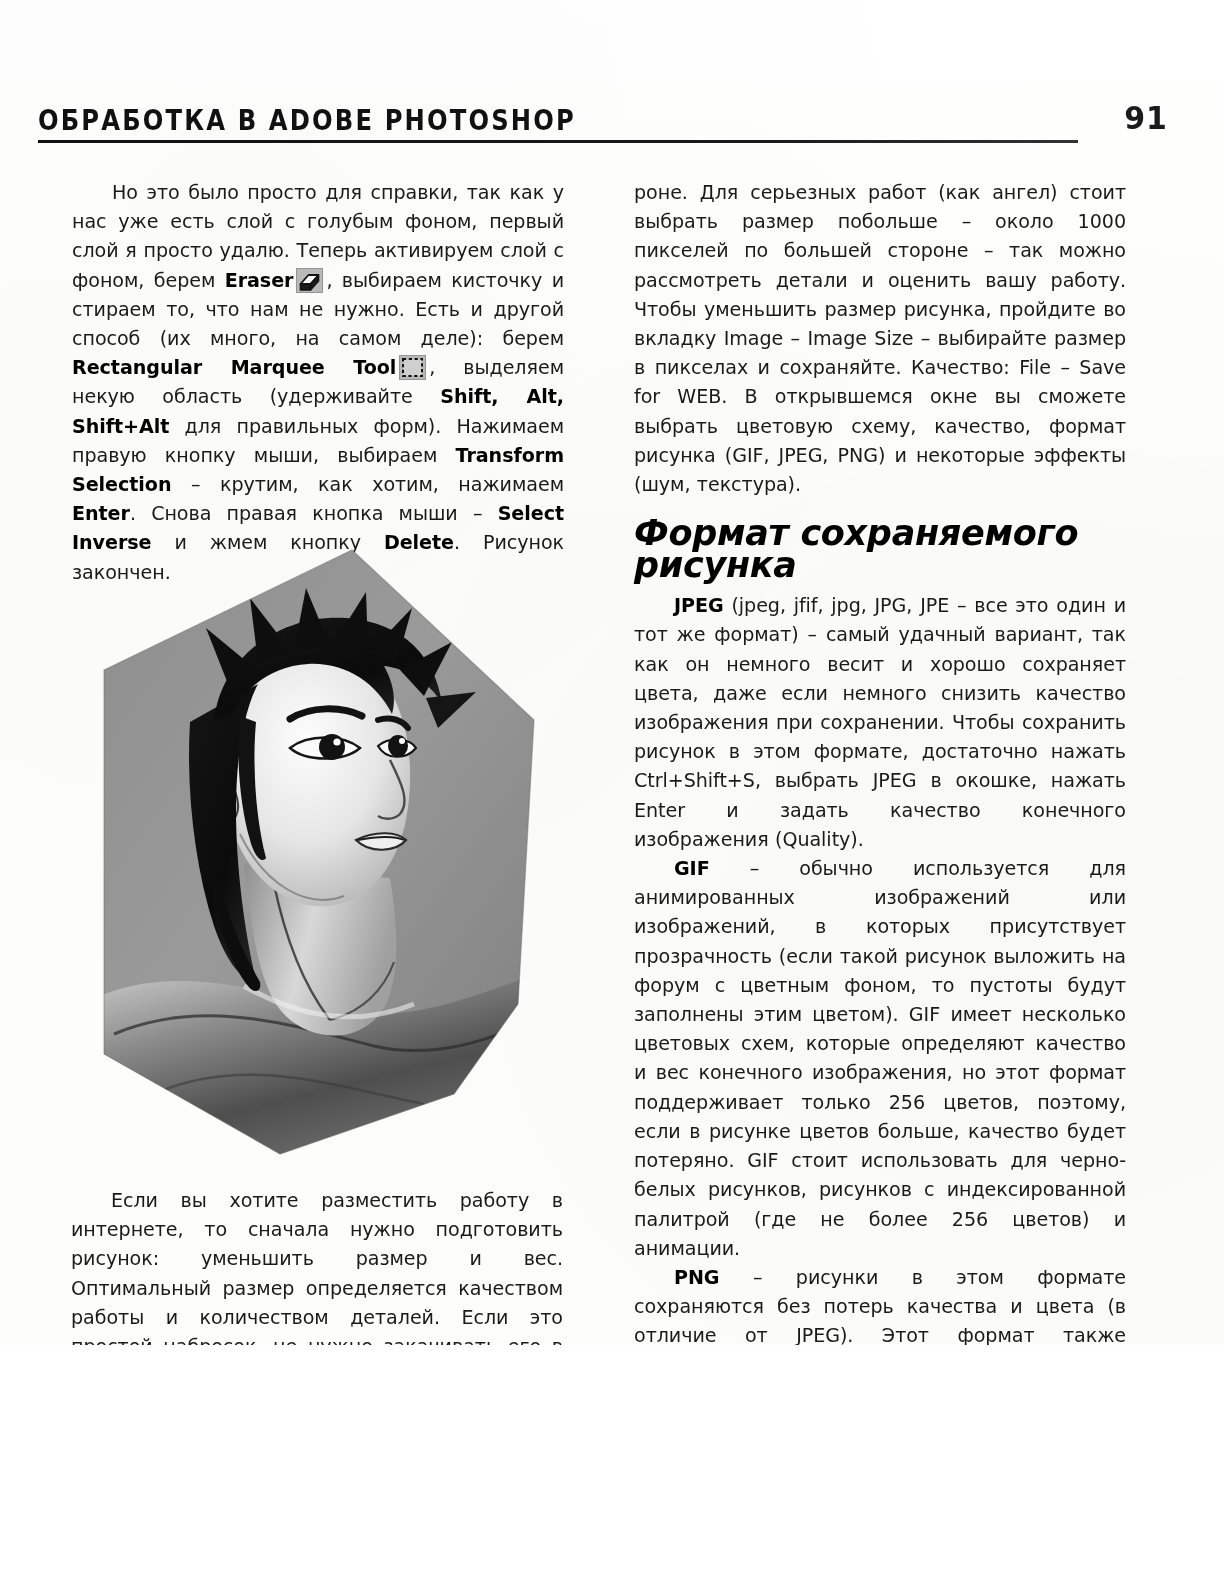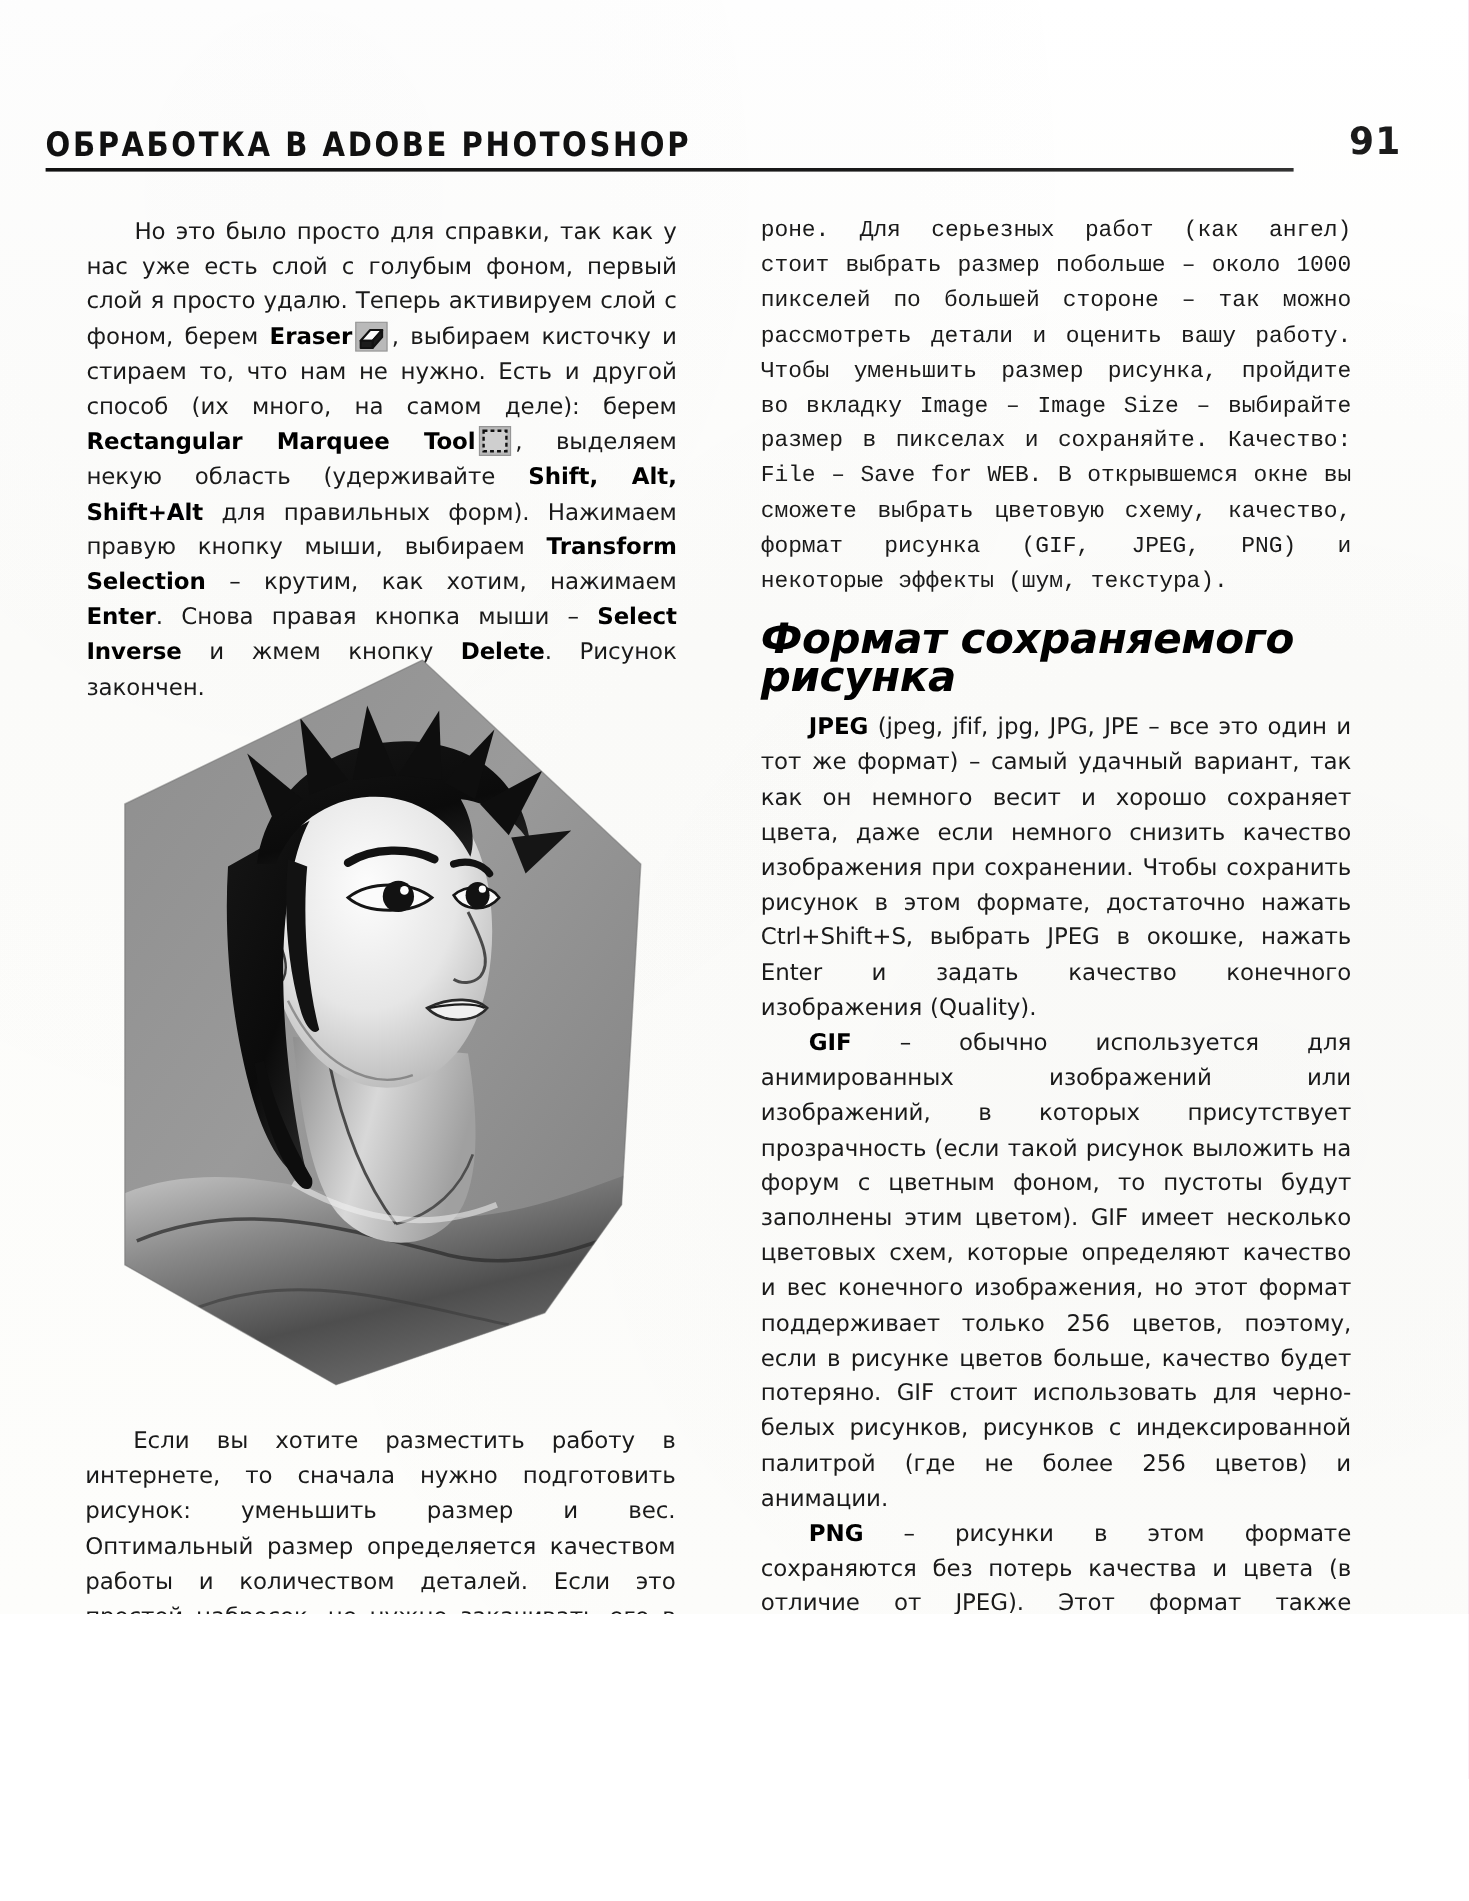--- a/index.html
+++ b/index.html
@@ -4,21 +4,21 @@
 <style>
   html, body {
     margin: 0;
     padding: 0;
     background: #ffffff;
   }
   .page {
     position: relative;
     width: 1224px;
     height: 1345px;
-    background: #f9a8d4;
+    background: #3b82f6;
     font-family: "DejaVu Sans", sans-serif;
     overflow: hidden;
   }
   
   .paper-tint {
     position: absolute;
     inset: 0;
     background:
       radial-gradient(ellipse at 20% 12%, rgba(0,0,0,0.012), rgba(0,0,0,0) 55%),
       radial-gradient(ellipse at 85% 70%, rgba(0,0,0,0.015), rgba(0,0,0,0) 60%),
@@ -81,21 +81,21 @@
     margin: 0 0 0 0;
     font-family: "DejaVu Sans", sans-serif;
     font-size: 19.1px;
     line-height: 29.2px;
     color: #1a1a1a;
     text-align: justify;
     text-indent: 40px;
     letter-spacing: -0.05px;
     word-spacing: 0.4px;
   }
-  p.body.noindent { text-indent: 0; font-family: Liberation Mono, monospace; }
+  p.body.noindent { text-indent: 0; }
   p.body b, p.body strong { font-weight: bold; color: #000; }
 
   .subhead {
     margin: 18px 0 10px 0;
     font-family: "DejaVu Sans", sans-serif;
     font-size: 35px;
     font-weight: bold;
     font-style: italic;
     color: #000;
     letter-spacing: -0.3px;

